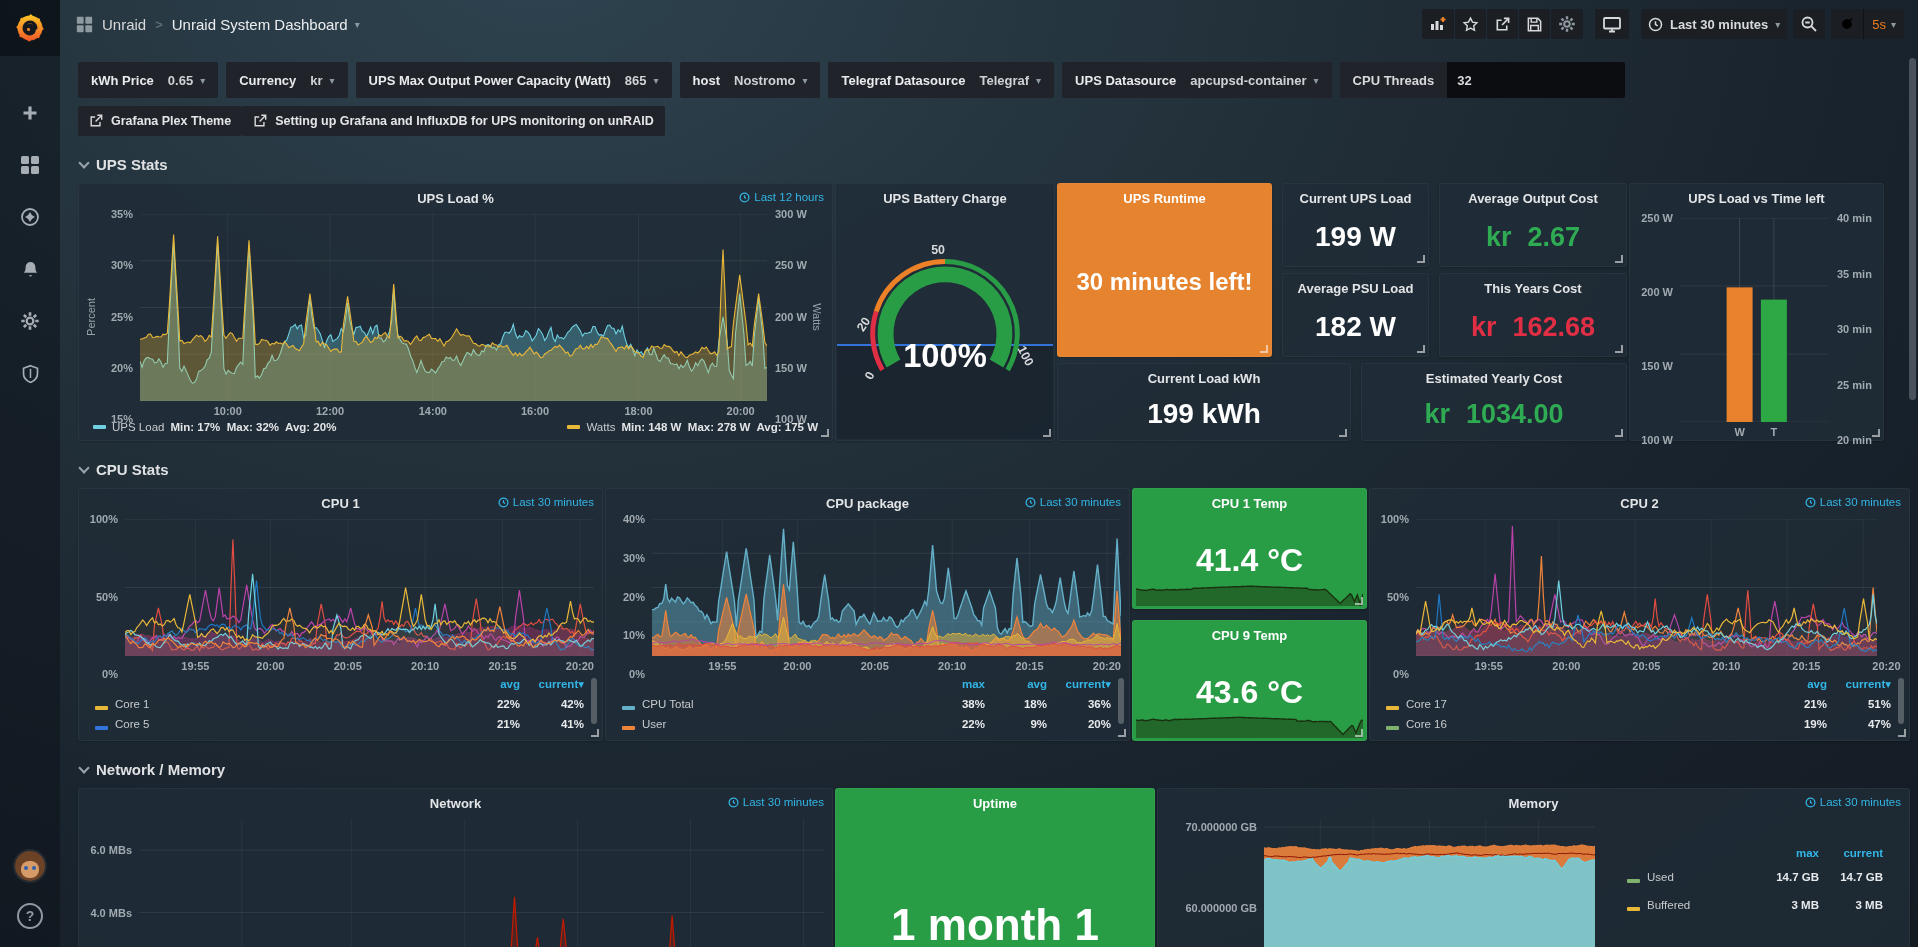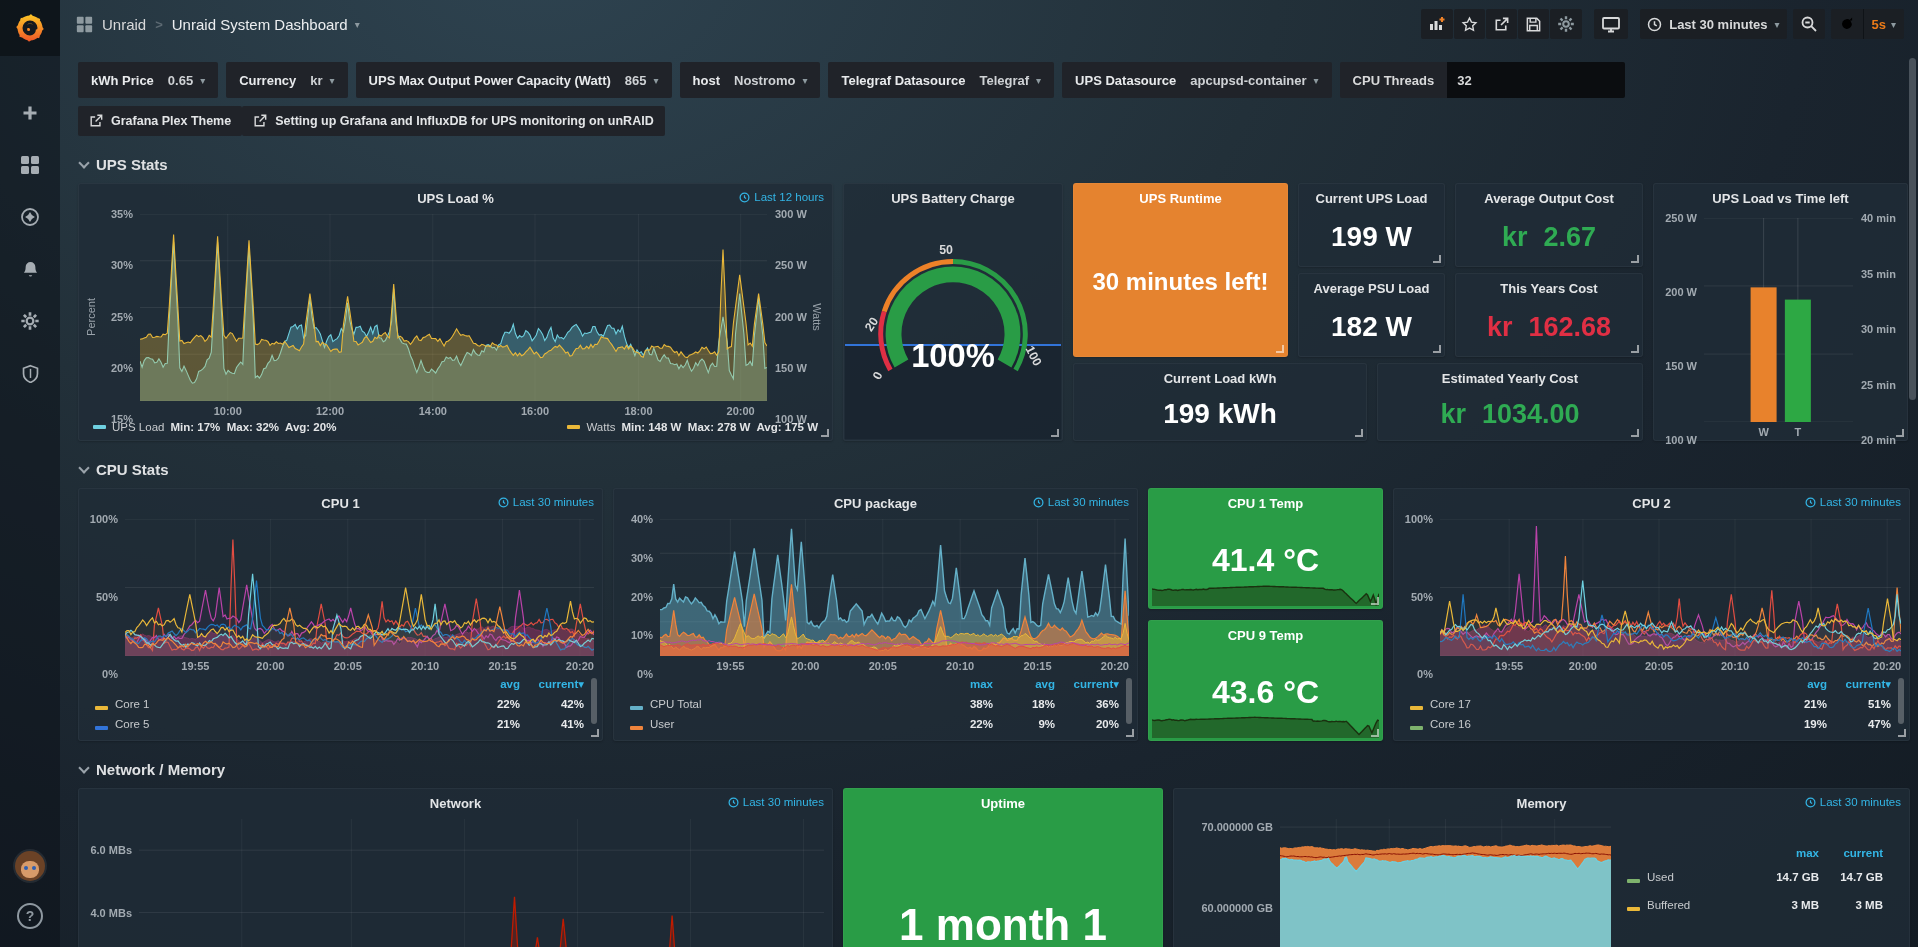--- a/index.html
+++ b/index.html
@@ -31,37 +31,37 @@
   .caret{color:#8e9aa0;font-size:10px}
   .tb-right{margin-left:auto;display:flex;align-items:center;gap:6px}
   .btn{height:30px;min-width:30px;background:#1b1f24;border-radius:2px;display:flex;align-items:center;justify-content:center;padding:0 7px;cursor:pointer;color:#d8d9da}
   .btn svg{stroke:#d8d9da;fill:none}
   .btn.dim svg{stroke:#8e9aa0}
   .btn-group{display:flex;gap:1px}
   .timepick{gap:7px;font-size:13px;font-weight:bold;display:flex}
   .refresh-group{display:flex;background:#1b1f24;border-radius:2px;height:30px;align-items:center;cursor:pointer}
   .refresh-group .seg{padding:0 8px;display:flex;align-items:center;gap:5px;height:100%}
   .refresh-group .seg+.seg{border-left:1px solid #0f1317}
-  .interval{color:#eb7b18;font-weight:bold;font-size:13px}
+  .interval{color:#eb7b18;font-weight:normal;font-size:13px}
   .monitor-btn{margin-left:6px;margin-right:6px}
   
   .dash{position:absolute;left:60px;top:48px;right:0;bottom:0;padding:14px 8px 0 18px}
   .subrow{display:flex;gap:8px;align-items:center}
   .varbox{height:36px;background:#202329;border-radius:2px;display:flex;align-items:center;gap:14px;padding:0 13px;cursor:pointer;white-space:nowrap}
   .varbox .vlabel{font-weight:bold;font-size:13px;color:#e8eaec}
   .varbox .vvalue{font-size:13px;font-weight:bold;color:#cfd2d5;display:flex;align-items:center;gap:7px}
   .var-input-wrap{display:flex;height:36px}
   .var-input-wrap .vlabel{background:#202329;display:flex;align-items:center;padding:0 13px;font-weight:bold;font-size:13px;border-radius:2px 0 0 2px}
   .var-input-wrap input{width:178px;background:#0b0d10;border:none;outline:none;color:#d8d9da;font-family:inherit;font-size:13px;font-weight:bold;padding:0 10px;border-radius:0 2px 2px 0}
   .linkrow{display:flex;margin-top:8px}
   .dash-link{height:30px;background:#202329;border-radius:2px;display:flex;align-items:center;gap:8px;padding:0 11px;font-size:12.5px;font-weight:bold;color:#e3e5e7;text-decoration:none;cursor:pointer}
   .dash-link svg{stroke:#d8d9da;fill:none}
   .section-head{display:flex;align-items:center;gap:8px;margin:20px 0 10px 2px;font-size:15px;font-weight:bold;color:#dfe1e3;cursor:pointer}
   .chev{width:8px;height:8px;border-left:2px solid #9aa3ab;border-bottom:2px solid #9aa3ab;transform:rotate(-45deg);margin-top:-4px}
-  .row{display:flex;gap:10px}
+  .row{display:flex;gap:2px}
   
   .panel{background:rgba(32,44,55,.82);border:1px solid rgba(255,255,255,.045);border-radius:3px;position:relative;display:flex;flex-direction:column;box-shadow:0 1px 2px rgba(0,0,0,.2)}
   .panel::after{content:"";position:absolute;right:3px;bottom:3px;width:6px;height:6px;border-right:2px solid rgba(255,255,255,.55);border-bottom:2px solid rgba(255,255,255,.55)}
   .p-head{height:24px;display:flex;align-items:center;justify-content:center;position:relative;flex:none;padding-top:4px}
   .p-title{font-size:13px;font-weight:bold;color:#e3e5e7;cursor:pointer}
   .time-badge{position:absolute;right:8px;top:7px;color:#33b5e5;font-size:11.5px;font-weight:normal;display:flex;align-items:center;gap:4px;cursor:pointer}
   .time-badge svg{stroke:#33b5e5;fill:none}
   .g-body{flex:1;display:flex;padding:6px 8px 0 4px;min-height:0}
   .rotlab{width:15px;position:relative}
   .rotlab span{position:absolute;top:50%;left:50%;transform:translate(-50%,-50%) rotate(-90deg);font-size:11px;color:#9aa3ab;white-space:nowrap}

